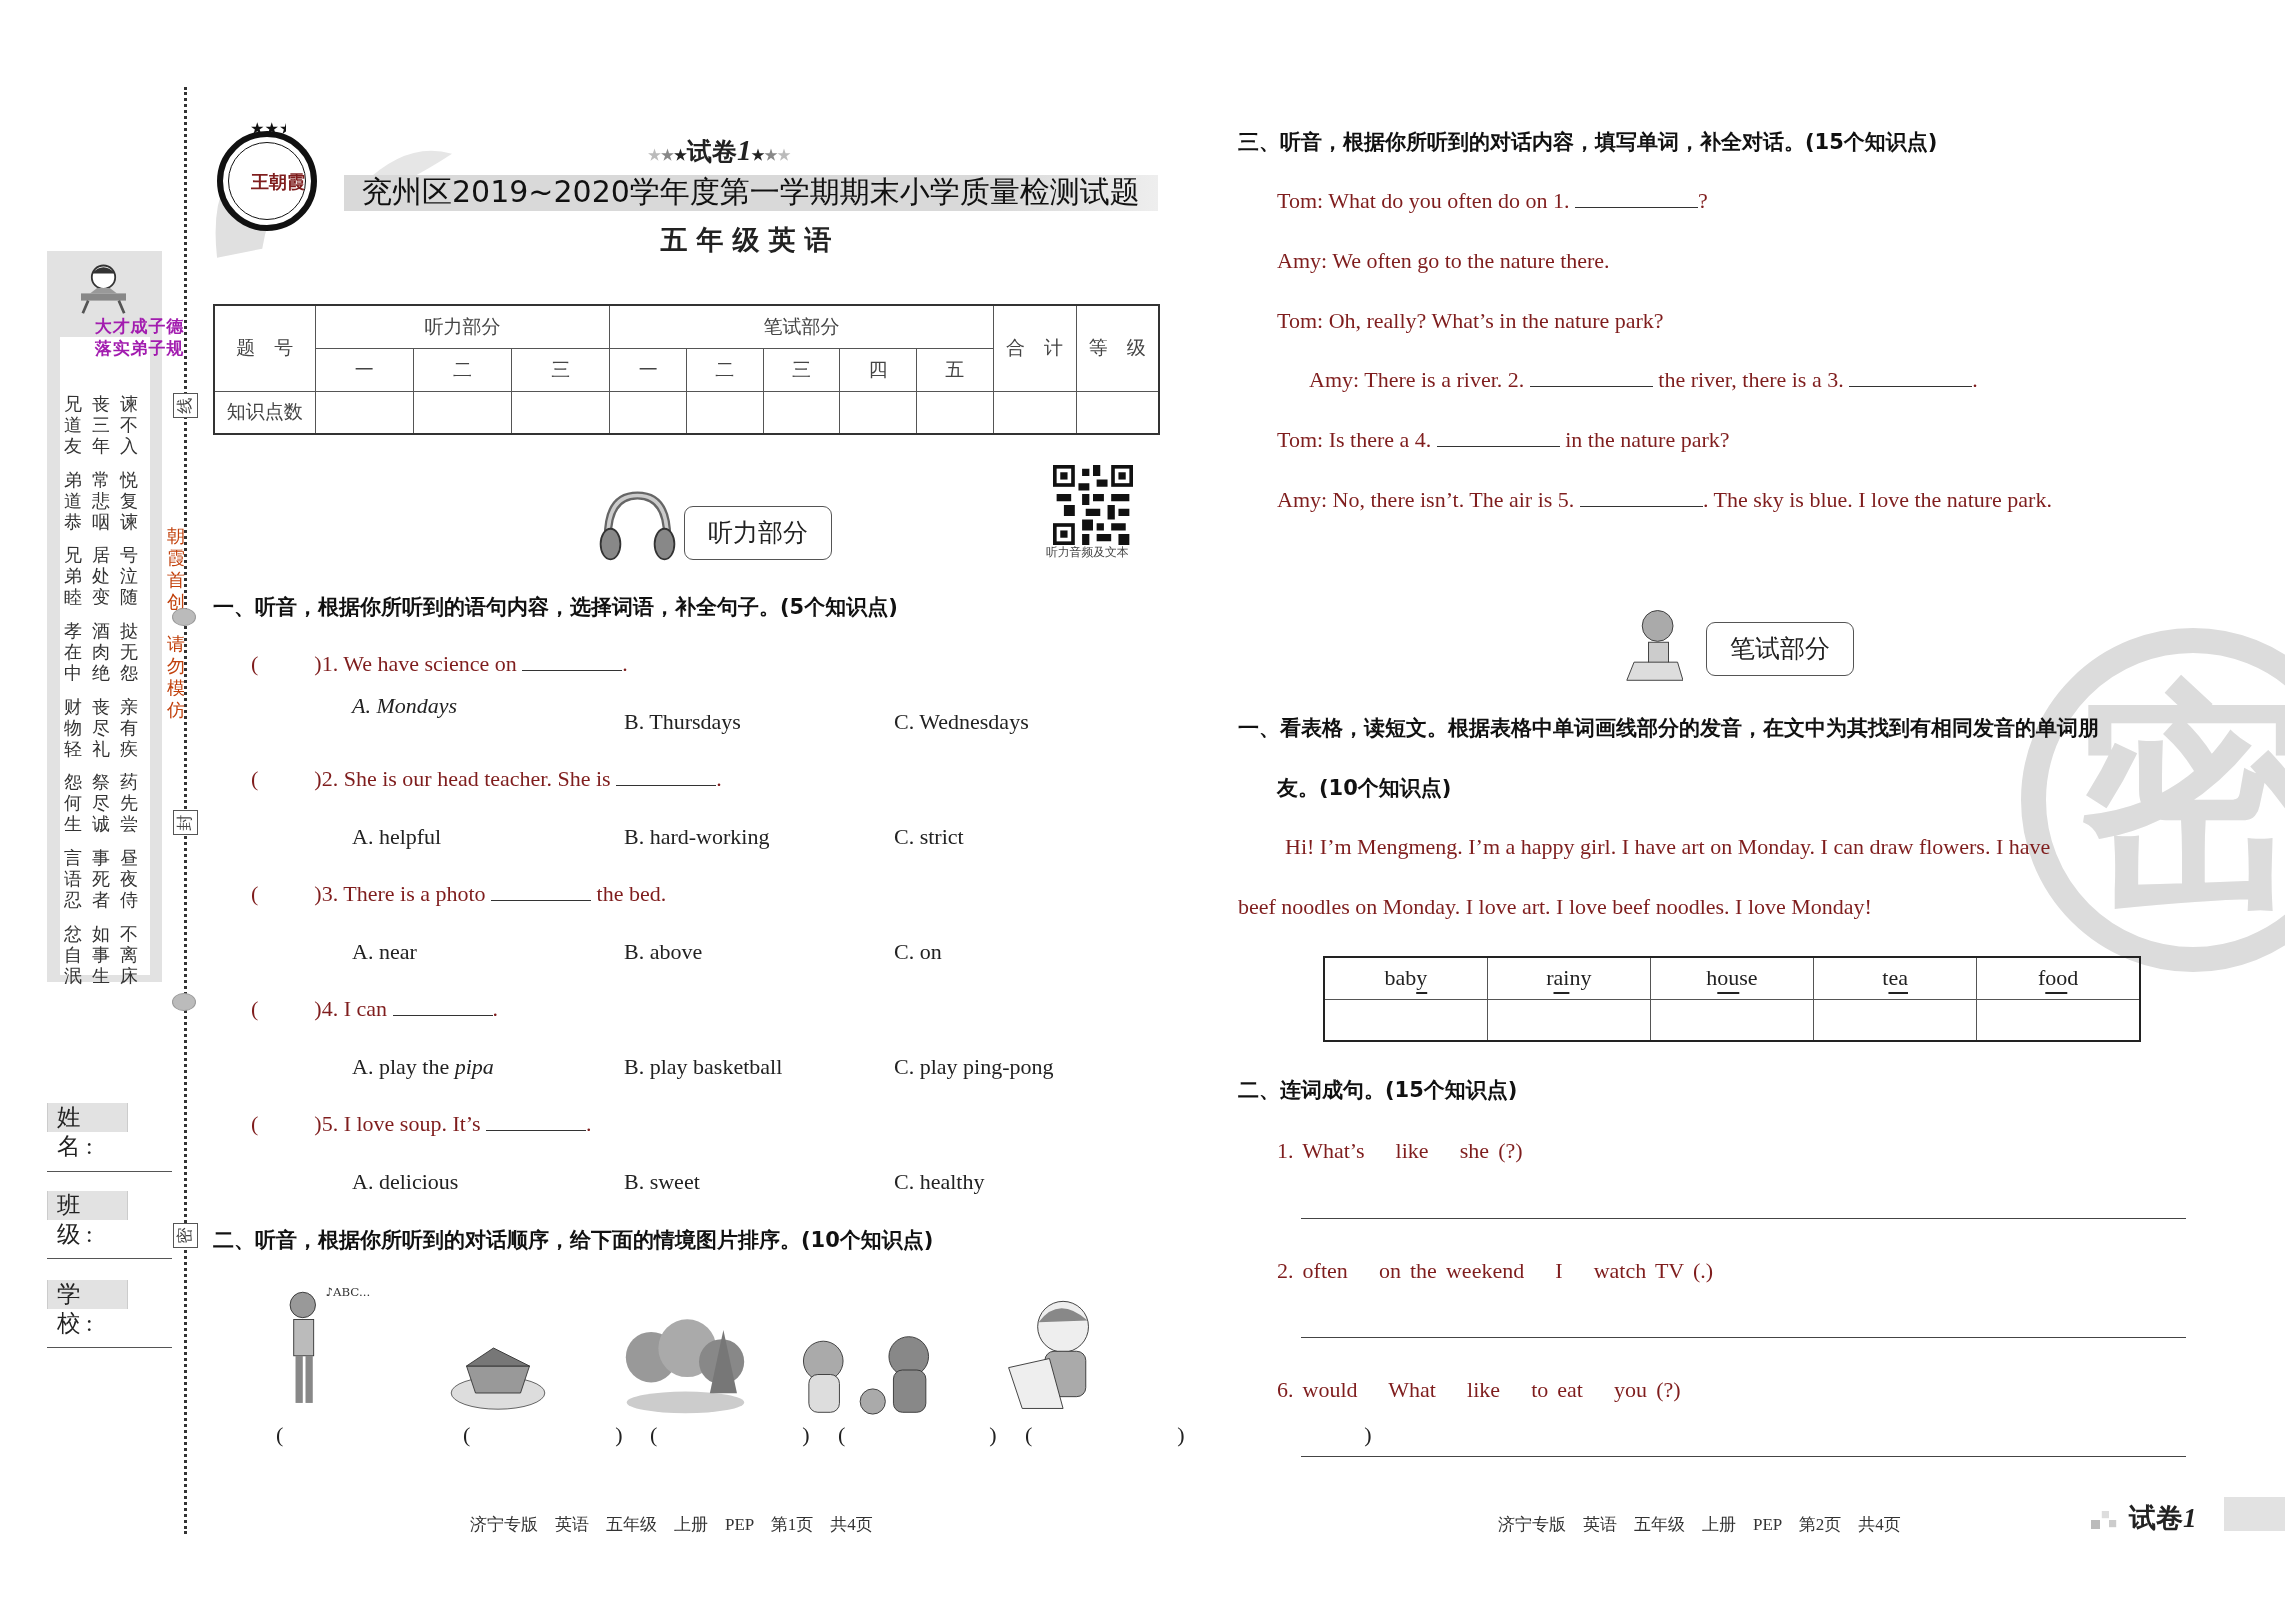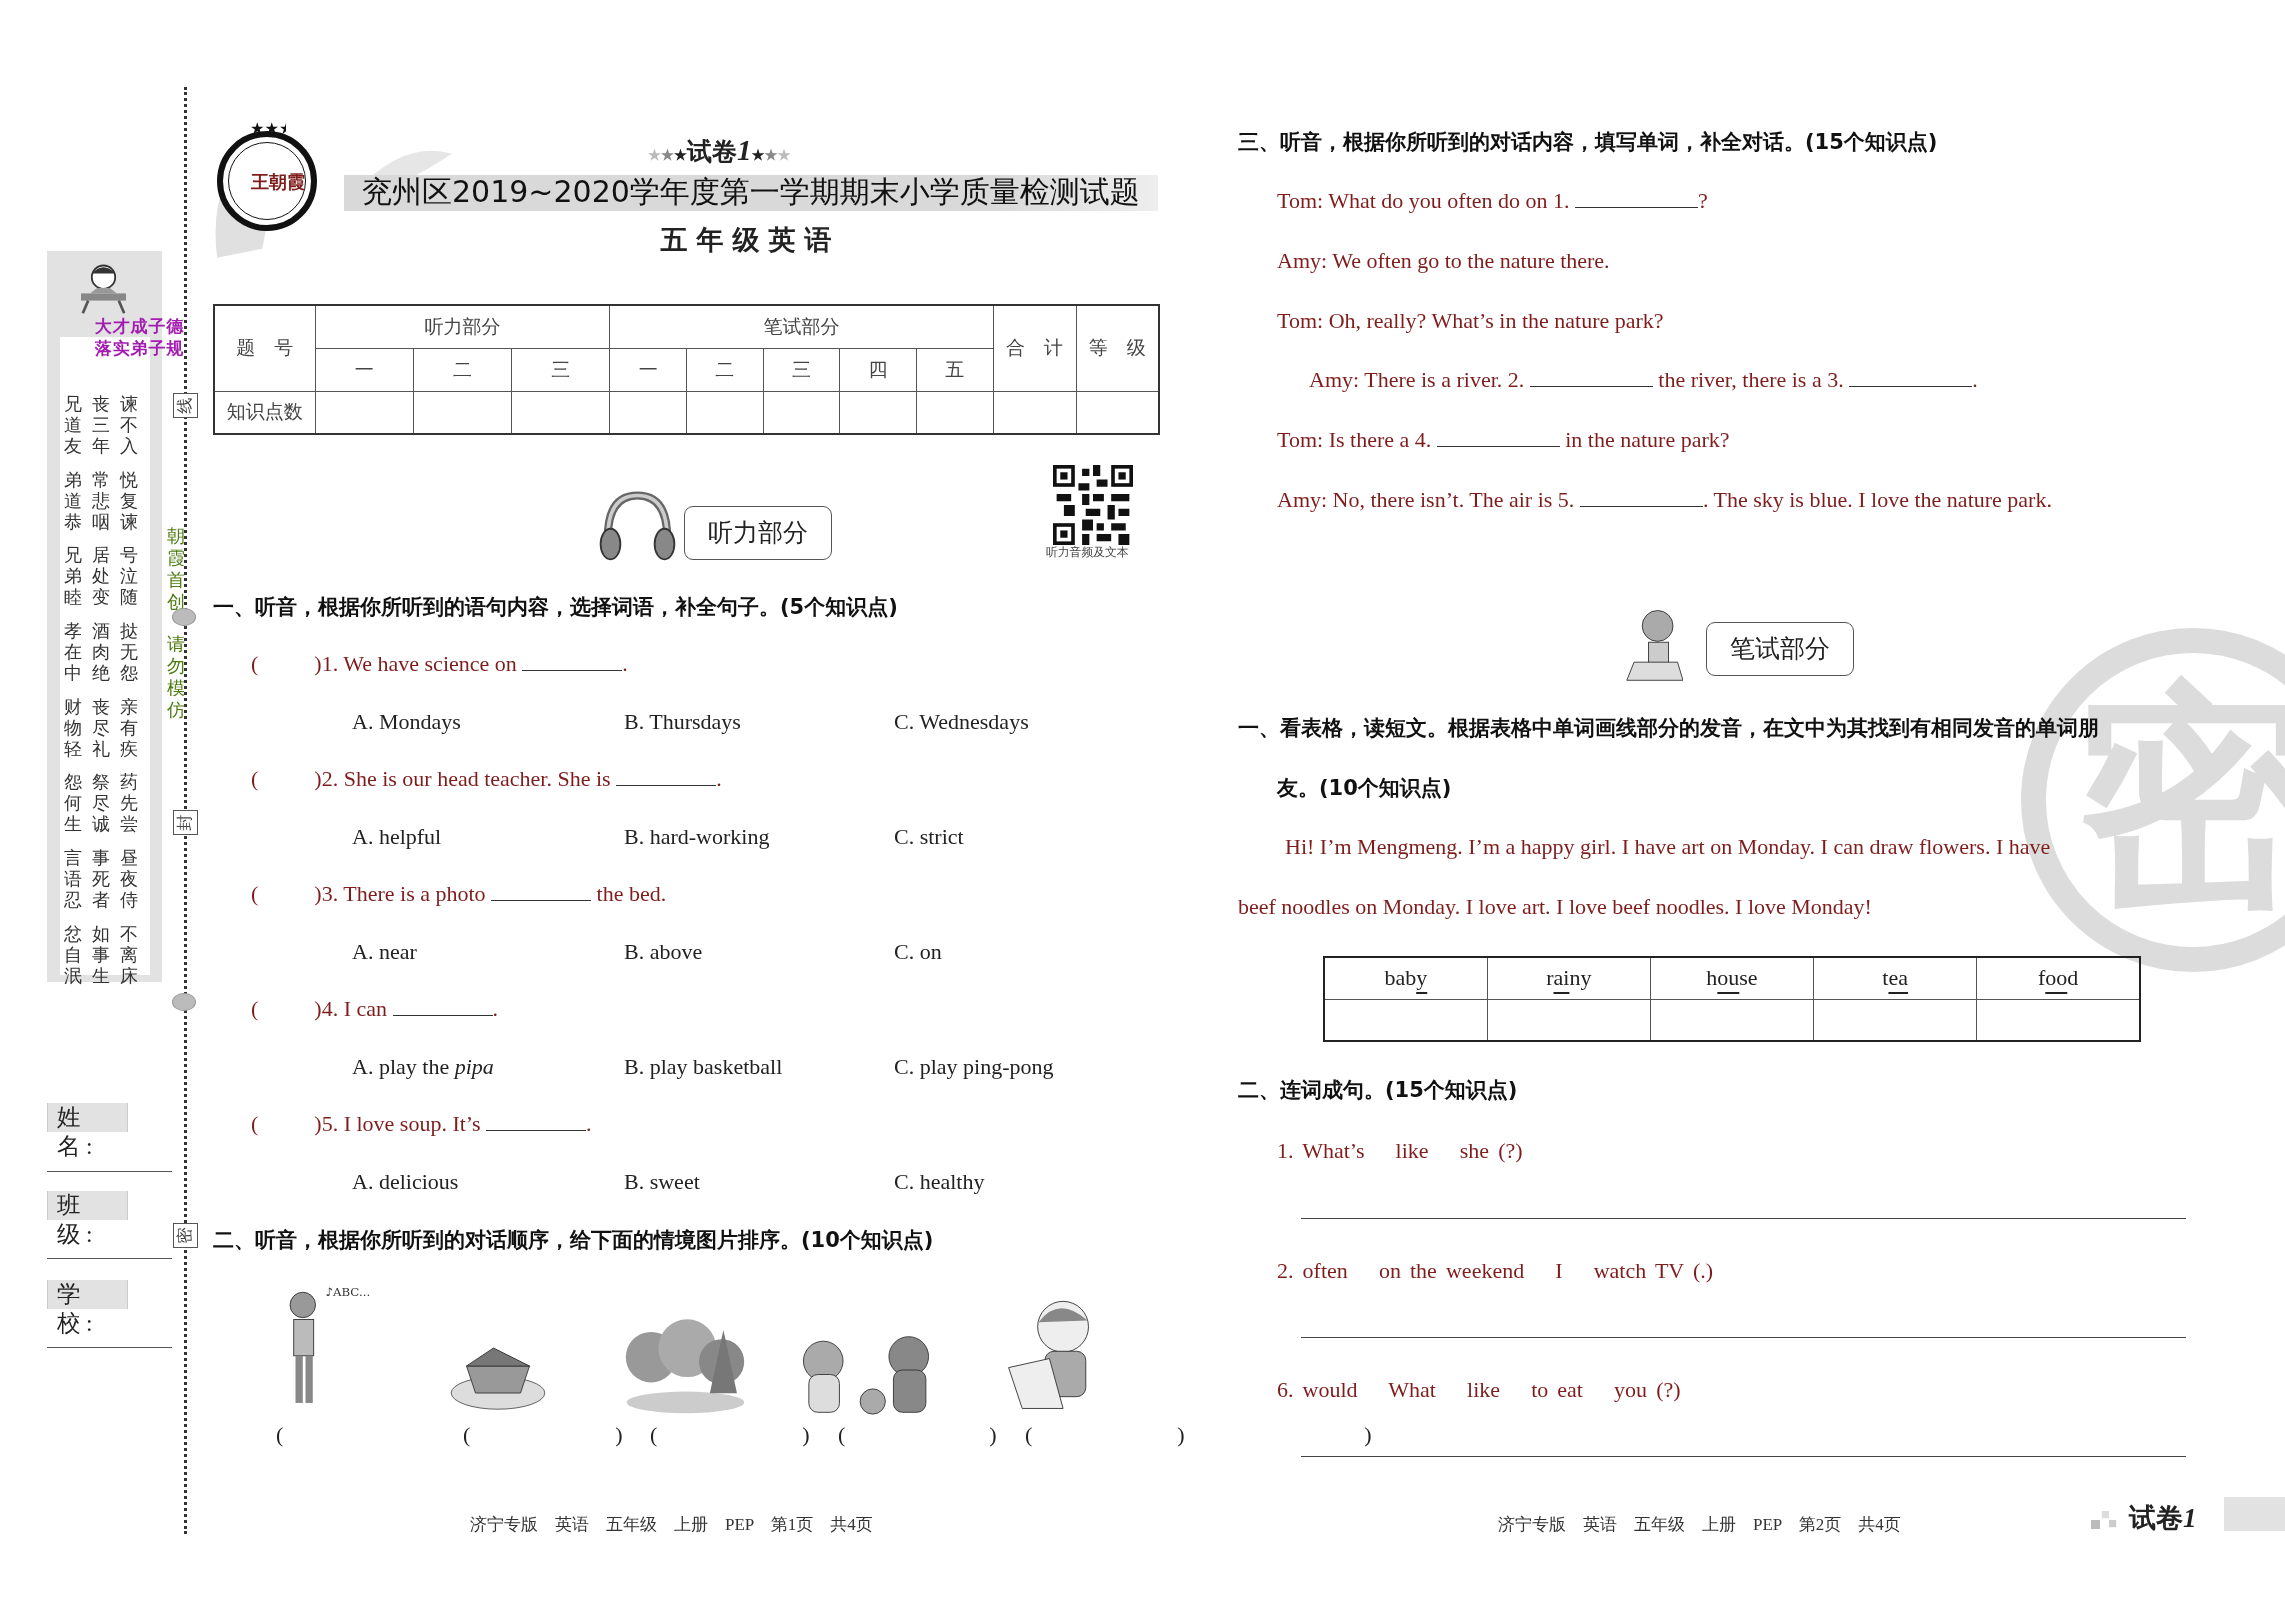--- a/index.html
+++ b/index.html
@@ -5,21 +5,21 @@
   * { box-sizing: border-box; margin: 0; padding: 0; }
   html, body { width: 2286px; height: 1618px; background: #ffffff; overflow: hidden; }
   body { position: relative; font-family: "DejaVu Serif", "Liberation Serif", serif; color: #222; }
   .abs { position: absolute; }
   .sans { font-family: "DejaVu Sans", "Liberation Sans", sans-serif; }
   .serif { font-family: "Liberation Serif", "DejaVu Serif", serif; }
 
   
   .gutter-line { left: 184px; top: 87px; height: 1447px; border-left: 3.6px dotted #333; width: 0; }
   .gutter-box { left: 173px; width: 25px; height: 25px; border: 1.4px solid #555; background: #fff; font-size: 16.3px; line-height: 22.6px; text-align: center; transform: rotate(-90deg); color: #444; }
-  .gutter-vtext { left: 165px; width: 22px; font-size: 18px; line-height: 22px; color: #4d7c0f; text-align: center; }
+  .gutter-vtext { left: 165px; width: 22px; font-size: 18px; line-height: 22px; color: #c2410c; text-align: center; }
   .gutter-swirl { left: 172px; width: 23.5px; height: 18px; border-radius: 50%; background: #bbb; border: 1.8px solid #999; }
 
   
   .side-panel { left: 47px; top: 251px; width: 115px; height: 731px; background: #e2e2e2; }
   .side-inner { left: 60px; top: 337px; width: 90px; height: 638px; background: #fff; }
   .side-slogan { left: 47px; width: 115px; text-align: center; font-size: 17px; font-weight: bold; letter-spacing: 0.9px; color: #a21caf; margin-left: 35px; }
   .poem-col { font-size: 18px; line-height: 21px; color: #333; width: 20px; text-align: center; }
   .info-label { left: 47px; width: 81px; height: 29px; background: #e2e2e2; border-left: 1.8px solid #ccc; border-right: 1.8px solid #ccc; font-size: 23.5px; line-height: 29px; padding-left: 9px; letter-spacing: 5.4px; }
   .info-line { left: 47px; width: 125px; height: 0; border-top: 1.8px solid #555; }
 
@@ -243,21 +243,21 @@
       <rect x="1" y="17" width="4" height="4" fill="#fff"></rect>
       <rect x="2" y="18" width="2" height="2" fill="#111"></rect>
     <path d="M8 1h2v2h-2zM11 0h2v3h-2zM7 5h3v2h-3zM12 4h3v2h-3zM8 8h2v3h-2zM1 8h4v2h-4zM11 8h3v2h-3zM16 8h5v2h-5zM3 11h3v3h-3zM9 12h4v2h-4zM15 11h2v4h-2zM18 12h3v2h-3zM8 15h3v3h-3zM12 16h2v2h-2zM16 16h4v2h-4zM8 19h2v3h-2zM12 19h4v2h-4zM18 19h3v3h-3z" fill="#111"></path>
   </svg>
 </div>
 <div class="abs serif" style="left:1046px;top:545px;font-size:11.8px;color:#444;">听力音频及文本</div>
 
 <div class="abs qtitle sans" style="left:213px;top:593px">一、听音，根据你所听到的语句内容，选择词语，补全句子。(5个知识点)</div>
 <div id="part1-questions">
     <div class="abs qline serif" style="left: 251px; top: 651px;"><span class="paren">(</span><span style="display:inline-block;width:56px"></span><span>)1. We have science on </span><span class="blank" style="width:100px"></span><span>.</span></div>
-    <div class="abs opt serif" style="left: 352px; top: 709px;"><span>A. Mondays</span></div>
+    <div class="abs opt serif" style="left: 352px; top: 693px; font-style: italic;"><span>A. Mondays</span></div>
     <div class="abs opt serif" style="left: 624px; top: 709px;"><span>B. Thursdays</span></div>
     <div class="abs opt serif" style="left: 894px; top: 709px;"><span>C. Wednesdays</span></div>
     <div class="abs qline serif" style="left: 251px; top: 766px;"><span class="paren">(</span><span style="display:inline-block;width:56px"></span><span>)2. She is our head teacher. She is </span><span class="blank" style="width:100px"></span><span>.</span></div>
     <div class="abs opt serif" style="left: 352px; top: 824px;"><span>A. helpful</span></div>
     <div class="abs opt serif" style="left: 624px; top: 824px;"><span>B. hard-working</span></div>
     <div class="abs opt serif" style="left: 894px; top: 824px;"><span>C. strict</span></div>
     <div class="abs qline serif" style="left: 251px; top: 881px;"><span class="paren">(</span><span style="display:inline-block;width:56px"></span><span>)3. There is a photo </span><span class="blank" style="width:100px"></span><span> the bed.</span></div>
     <div class="abs opt serif" style="left: 352px; top: 939px;"><span>A. near</span></div>
     <div class="abs opt serif" style="left: 624px; top: 939px;"><span>B. above</span></div>
     <div class="abs opt serif" style="left: 894px; top: 939px;"><span>C. on</span></div>

